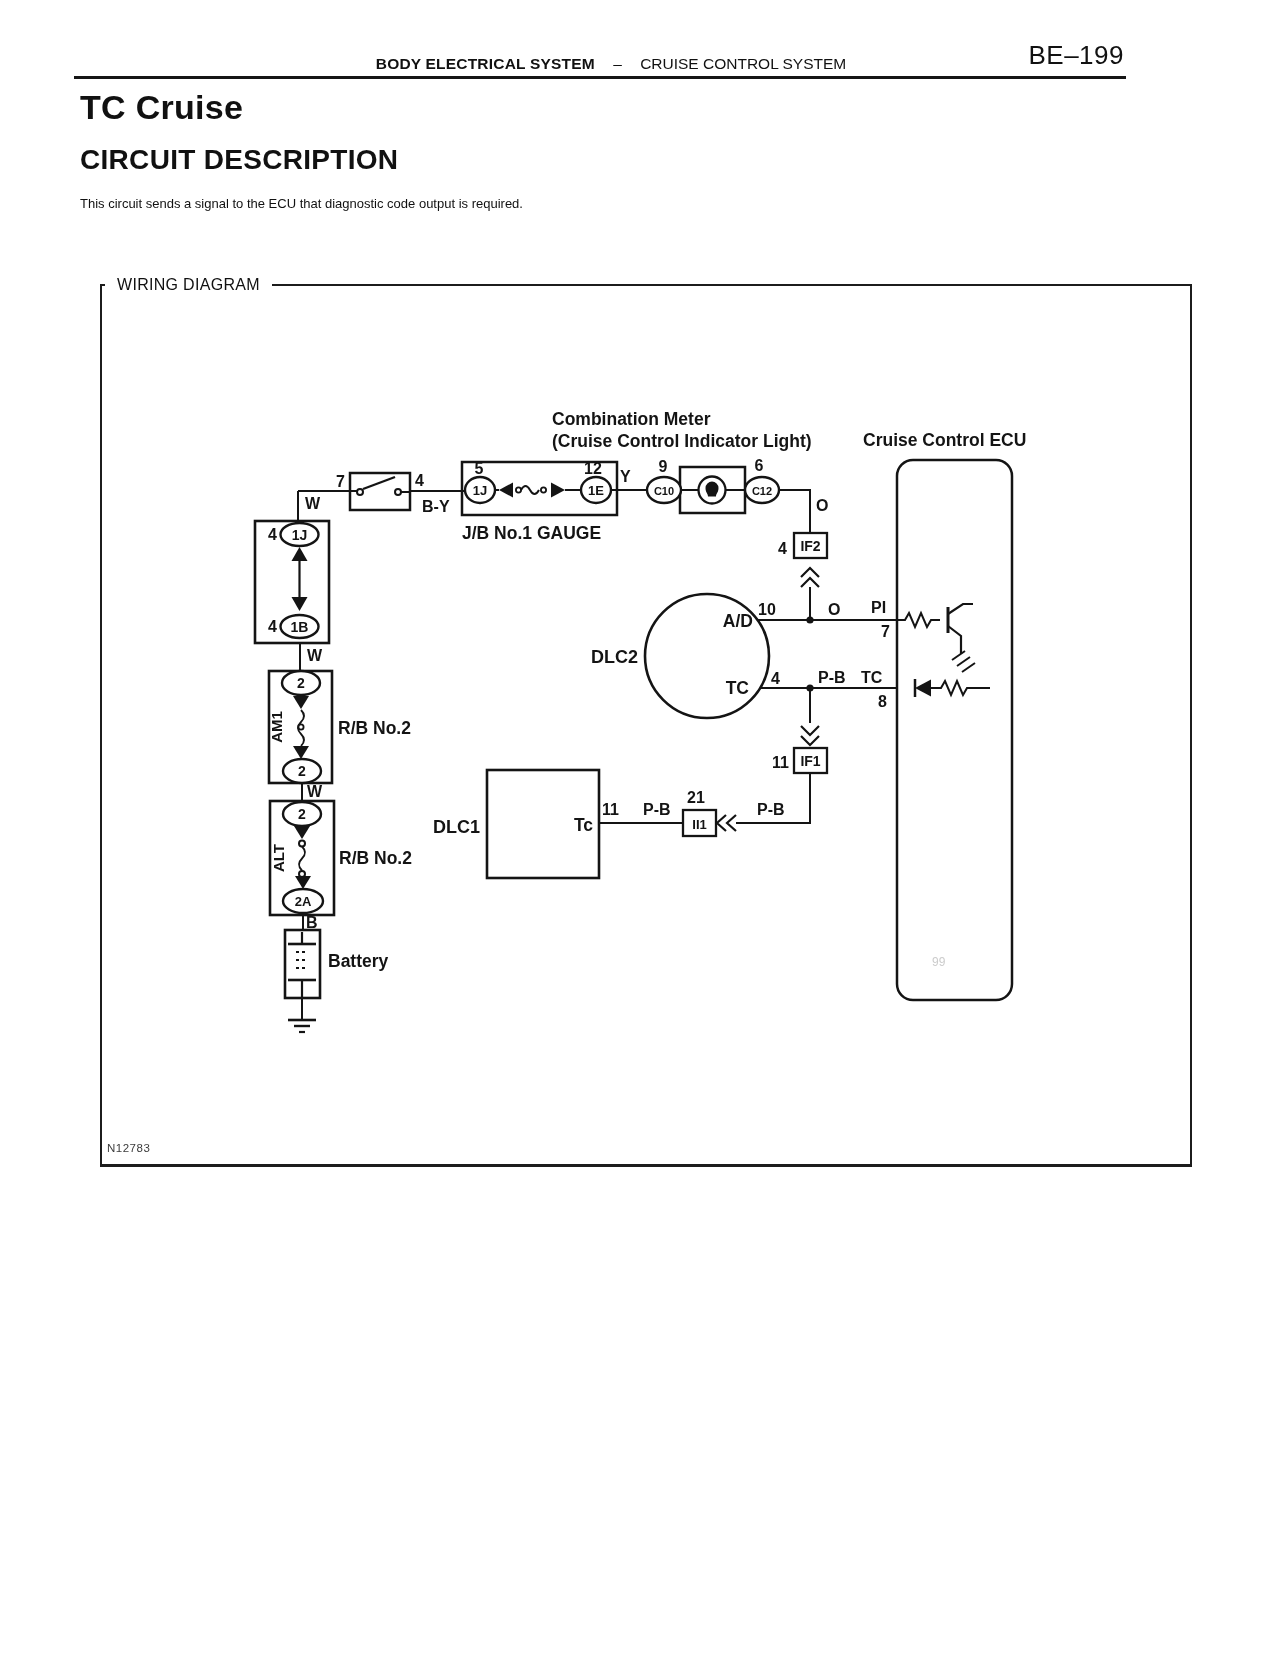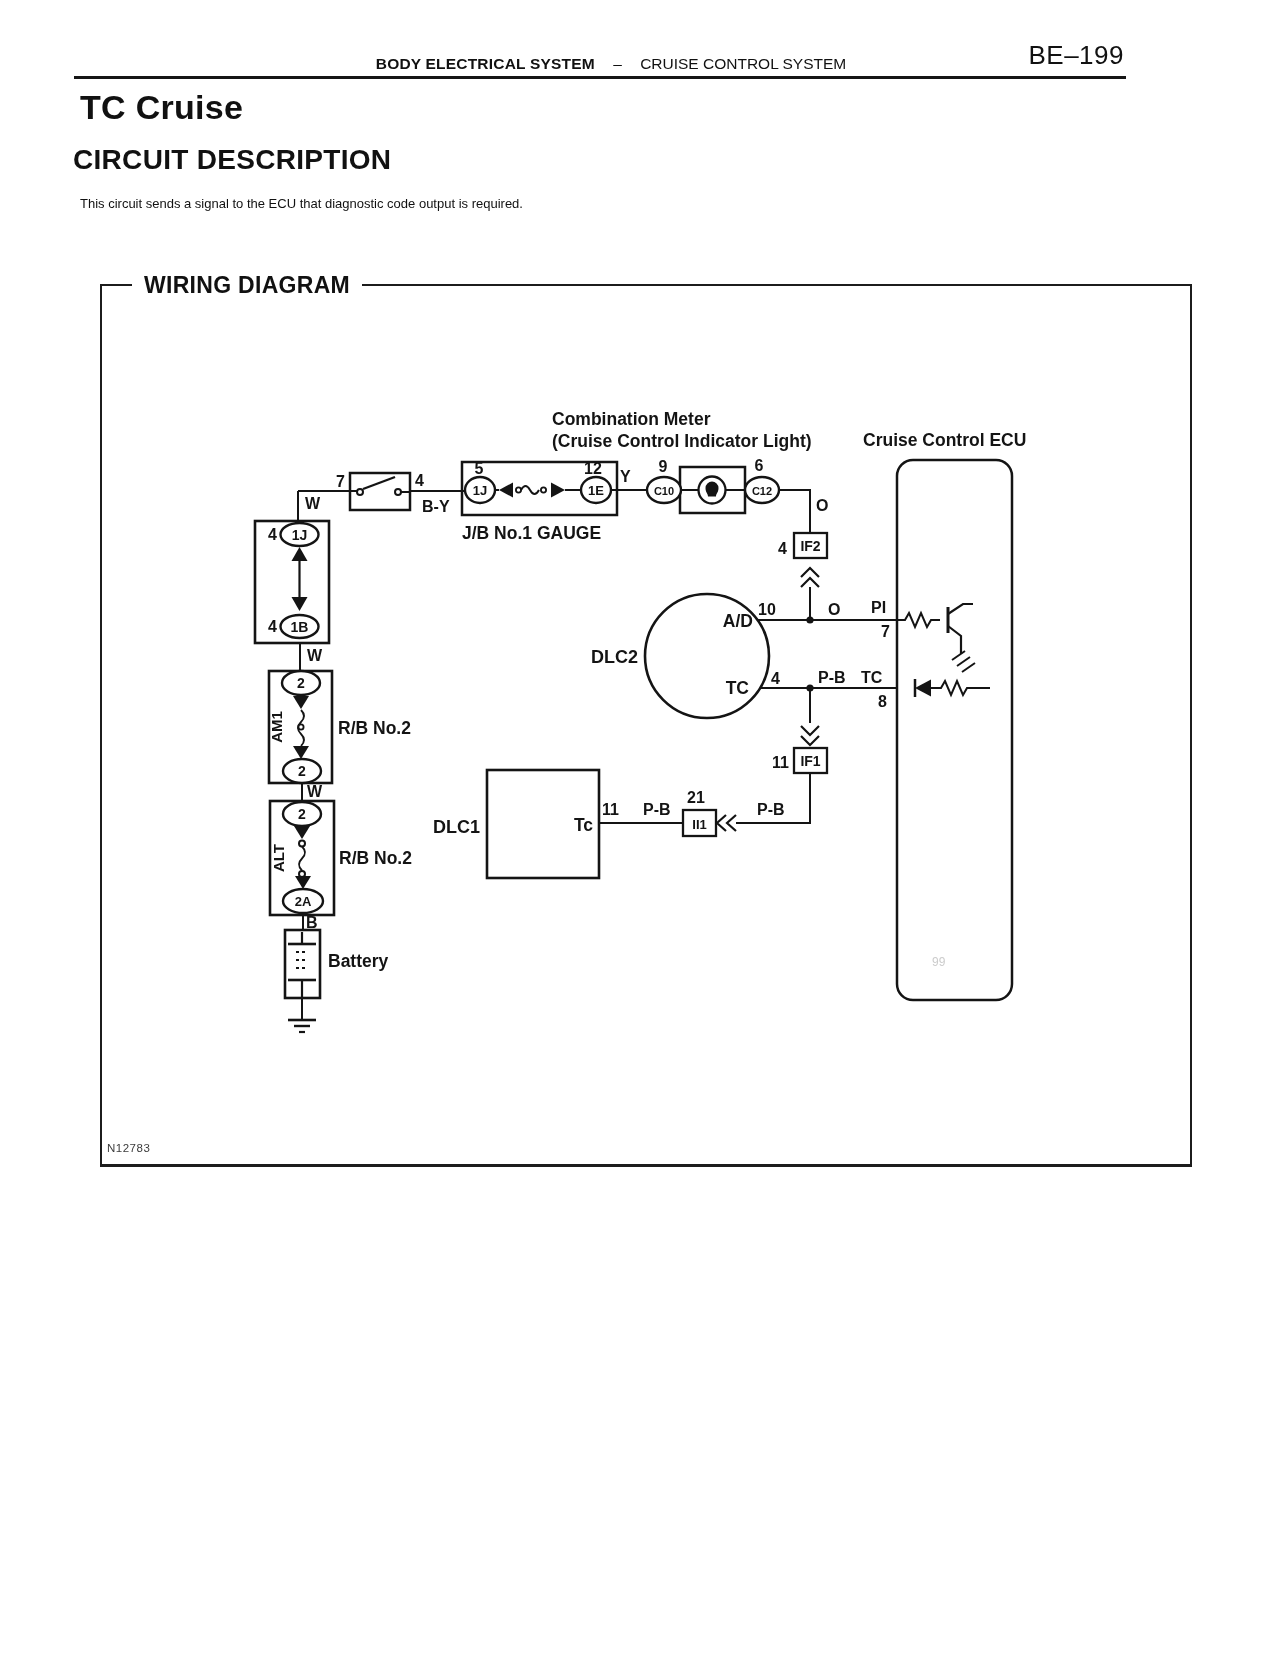--- a/index.html
+++ b/index.html
@@ -5,26 +5,26 @@
   html,body{margin:0;padding:0;}
   body{width:1280px;height:1656px;background:#ffffff;position:relative;
        font-family:"Liberation Sans",sans-serif;color:#111;}
   .abs{position:absolute;}
   .page-num{top:28px;right:156px;font-size:26px;font-weight:normal;letter-spacing:.5px;margin-top:12px;}
   .subhead{top:55px;left:0;right:58px;text-align:center;font-size:15.5px;white-space:nowrap;}
   .subhead .sec{font-weight:bold;letter-spacing:.2px;margin-top:35px;}
   .subhead .sep{margin:0 14px;}
   .rule{top:76px;left:74px;width:1052px;height:3px;background:#161616;}
   .title{top:88px;left:80px;font-size:34px;font-weight:bold;letter-spacing:.3px;}
-  .heading{top:144px;left:73px;font-size:28px;font-weight:bold;letter-spacing:.3px;}
+  .heading{top:144px;left:80px;font-size:28px;font-weight:bold;letter-spacing:.3px;}
   .desc{top:196px;left:80px;font-size:13px;}
   .diagram-box{top:284px;left:100px;width:1088px;height:878px;
                border:2px solid #1c1c1c;border-bottom-width:3px;}
-  .legend{position:absolute;top:-17px;left:30px;background:#fff;padding:0 12px;
-          font-size:23px;font-weight:bold;letter-spacing:.3px;line-height:32px;}
+  .legend{position:absolute;top:-17px;left:3px;background:#fff;padding:0 12px;
+          font-size:16px;font-weight:normal;letter-spacing:.3px;line-height:32px;}
   svg{position:absolute;left:0;top:0;}
   svg text{fill:#141414;}
   .tb18{font-size:18px;font-weight:bold;}
   .tb17{font-size:17.5px;font-weight:bold;}
   .tb16{font-size:16px;font-weight:bold;}
   .tb15{font-size:15px;font-weight:bold;}
   .tb14{font-size:14px;font-weight:bold;}
   .tb13{font-size:13px;font-weight:bold;}
   .tb11{font-size:11px;font-weight:bold;}
   .tfig{font-size:11.5px;fill:#3c3c3c;letter-spacing:.5px;}

